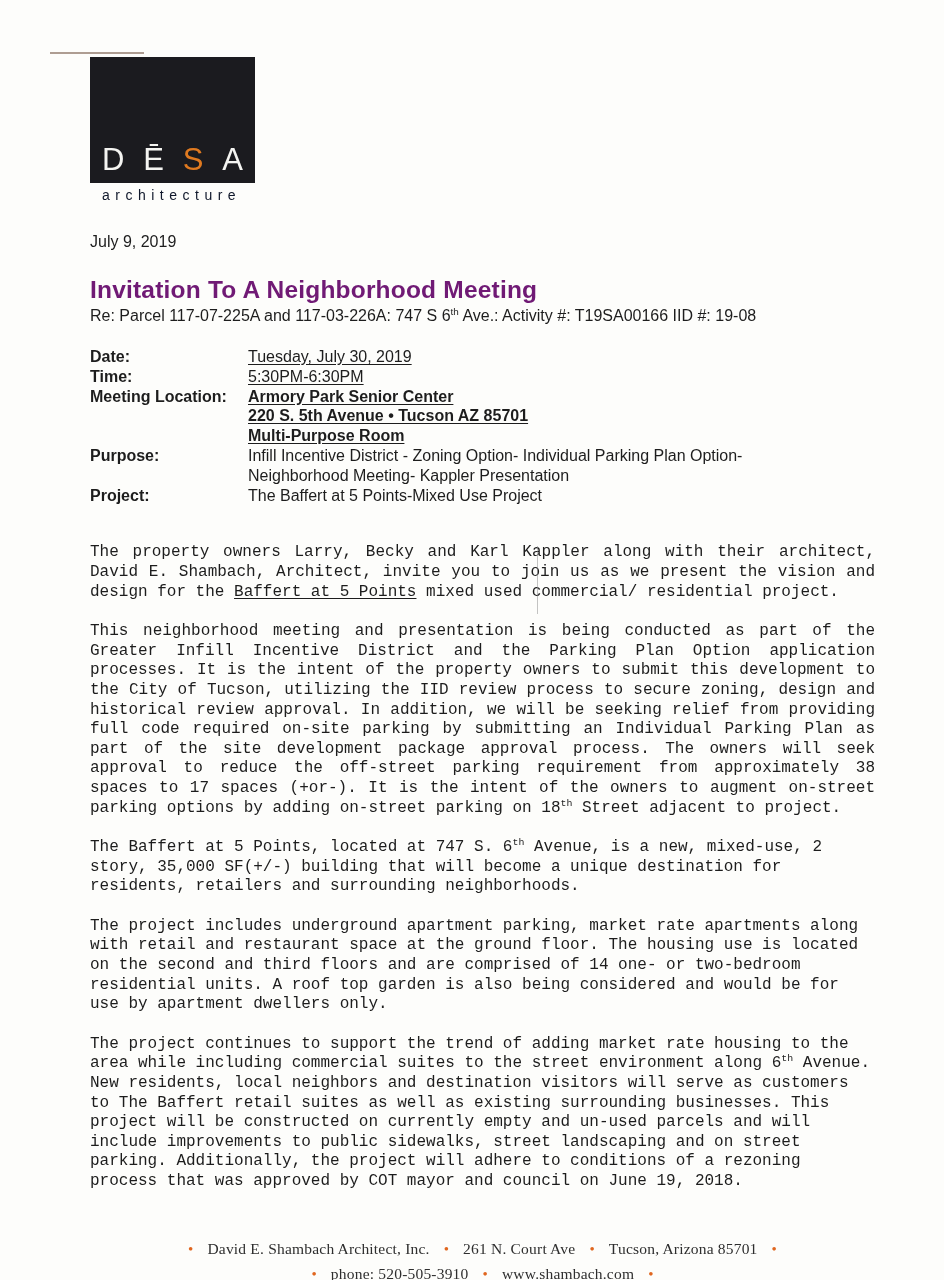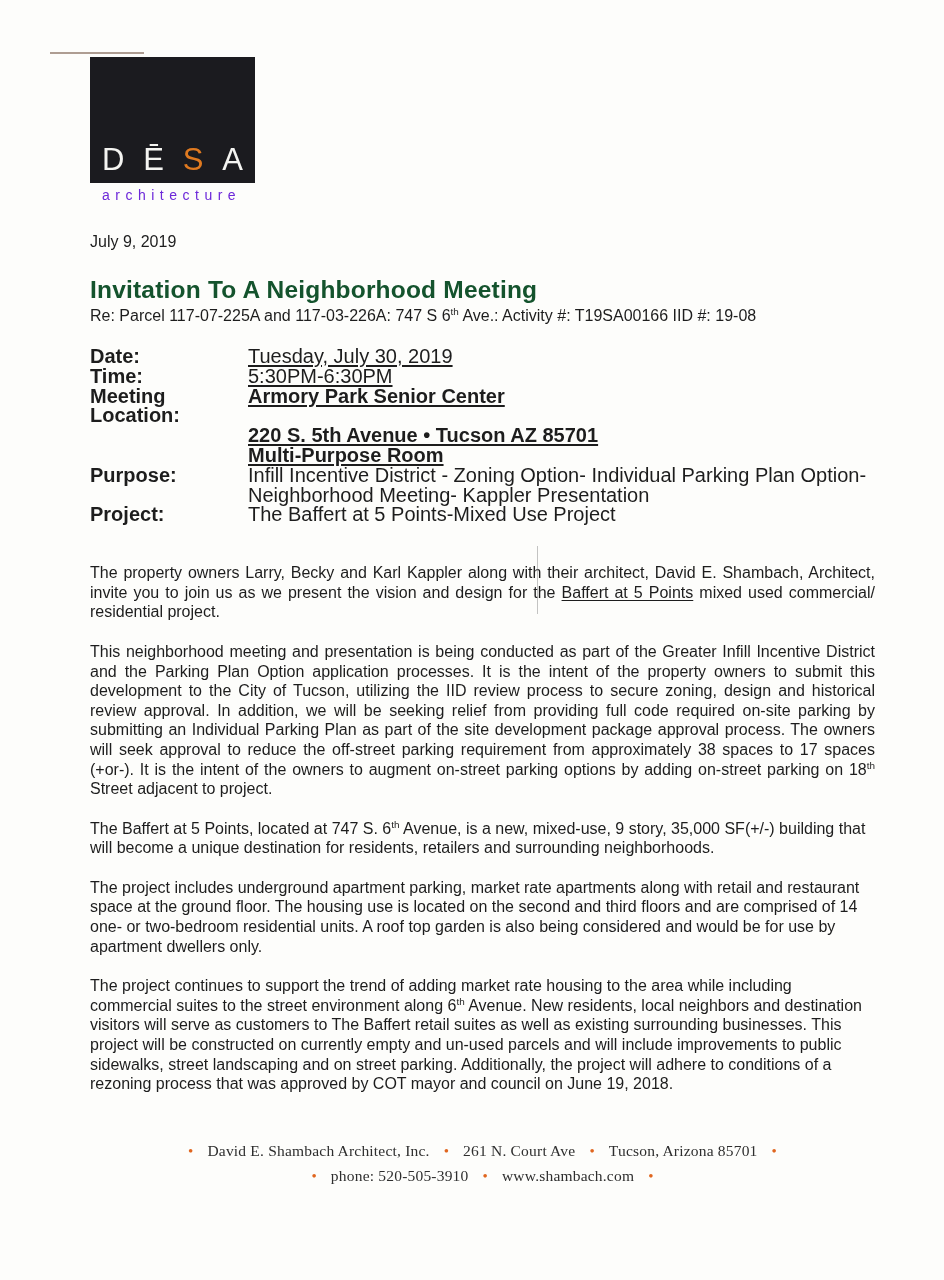--- a/index.html
+++ b/index.html
@@ -48,67 +48,68 @@
     width: 100%;
     font-size: 31px;
     line-height: 1;
     color: #f4f4f1;
     font-weight: 400;
   }
   .logo-letters .accent { color: #e07a20; }
   .logo-subtitle {
     width: 170px;
     margin-top: 4px;
-    color: #6d28d9;
+    color: #0f172a;
     font-size: 14px;
     letter-spacing: 5.5px;
     padding-left: 12px;
     box-sizing: border-box;
   }
   .doc-date {
     margin-top: 30px;
     font-size: 16px;
   }
   .title {
     margin: 25px 0 0 0;
     font-size: 24.5px;
     font-weight: bold;
-    color: #14532d;
+    color: #701a75;
     letter-spacing: 0.2px;
   }
   .re-line {
     margin-top: 3px;
     font-size: 16px;
   }
   sup {
     font-size: 0.62em;
     vertical-align: super;
     line-height: 0;
   }
   
   .info-block {
     margin-top: 22px;
-    font-size: 20px;
+    font-size: 16px;
     line-height: 19.8px;
   }
   .info-row { display: flex; }
   .info-label {
     width: 158px;
     flex: 0 0 158px;
     font-weight: bold;
   }
   .info-value { flex: 1; }
   .ul { text-decoration: underline; text-underline-offset: 2px; }
   .bold { font-weight: bold; text-align: right; }
   
   .body-text { margin-top: 38px; }
   .para {
     font-size: 16px;
     line-height: 19.6px;
     margin: 0 0 20px 0;
+    font-family: Liberation Mono, monospace;
   }
   .para.justify { text-align: justify; }
   
   .footer {
     margin-top: 48px;
     text-align: center;
     font-size: 15.5px;
     color: #2e2e2e;
     letter-spacing: 0.2px;
     font-family: Liberation Serif, serif;
@@ -182,21 +183,21 @@
   </div>
 
   <div class="body-text">
     <p class="para justify">
       <span>The property owners Larry, Becky and Karl Kappler along with their architect, David E. Shambach, Architect, invite you to join us as we present the vision and design for the </span><span class="ul">Baffert at 5 Points</span><span> mixed used commercial/ residential project.</span>
     </p>
     <p class="para justify">
       <span>This neighborhood meeting and presentation is being conducted as part of the Greater Infill Incentive District and the Parking Plan Option application processes. It is the intent of the property owners to submit this development to the City of Tucson, utilizing the IID review process to secure zoning, design and historical review approval. In addition, we will be seeking relief from providing full code required on-site parking by submitting an Individual Parking Plan as part of the site development package approval process. The owners will seek approval to reduce the off-street parking requirement from approximately 38 spaces to 17 spaces (+or-). It is the intent of the owners to augment on-street parking options by adding on-street parking on 18</span><sup>th</sup><span> Street adjacent to project.</span>
     </p>
     <p class="para">
-      <span>The Baffert at 5 Points, located at 747 S. 6</span><sup>th</sup><span> Avenue, is a new, mixed-use, 9 story, 35,000 SF(+/-) building that will become a unique destination for residents, retailers and surrounding neighborhoods.</span>
+      <span>The Baffert at 5 Points, located at 747 S. 6</span><sup>th</sup><span> Avenue, is a new, mixed-use, 2 story, 35,000 SF(+/-) building that will become a unique destination for residents, retailers and surrounding neighborhoods.</span>
     </p>
     <p class="para">The project includes underground apartment parking, market rate apartments along with retail and restaurant space at the ground floor. The housing use is located on the second and third floors and are comprised of 14 one- or two-bedroom residential units. A roof top garden is also being considered and would be for use by apartment dwellers only.</p>
     <p class="para">
       <span>The project continues to support the trend of adding market rate housing to the area while including commercial suites to the street environment along 6</span><sup>th</sup><span> Avenue. New residents, local neighbors and destination visitors will serve as customers to The Baffert retail suites as well as existing surrounding businesses. This project will be constructed on currently empty and un-used parcels and will include improvements to public sidewalks, street landscaping and on street parking. Additionally, the project will adhere to conditions of a rezoning process that was approved by COT mayor and council on June 19, 2018.</span>
     </p>
   </div>
 
   <div class="footer">
     <div class="footer-line">
       <span class="dot">•</span><span>David E. Shambach Architect, Inc.</span><span class="dot">•</span><span>261 N. Court Ave</span><span class="dot">•</span><span>Tucson, Arizona 85701</span><span class="dot">•</span>

